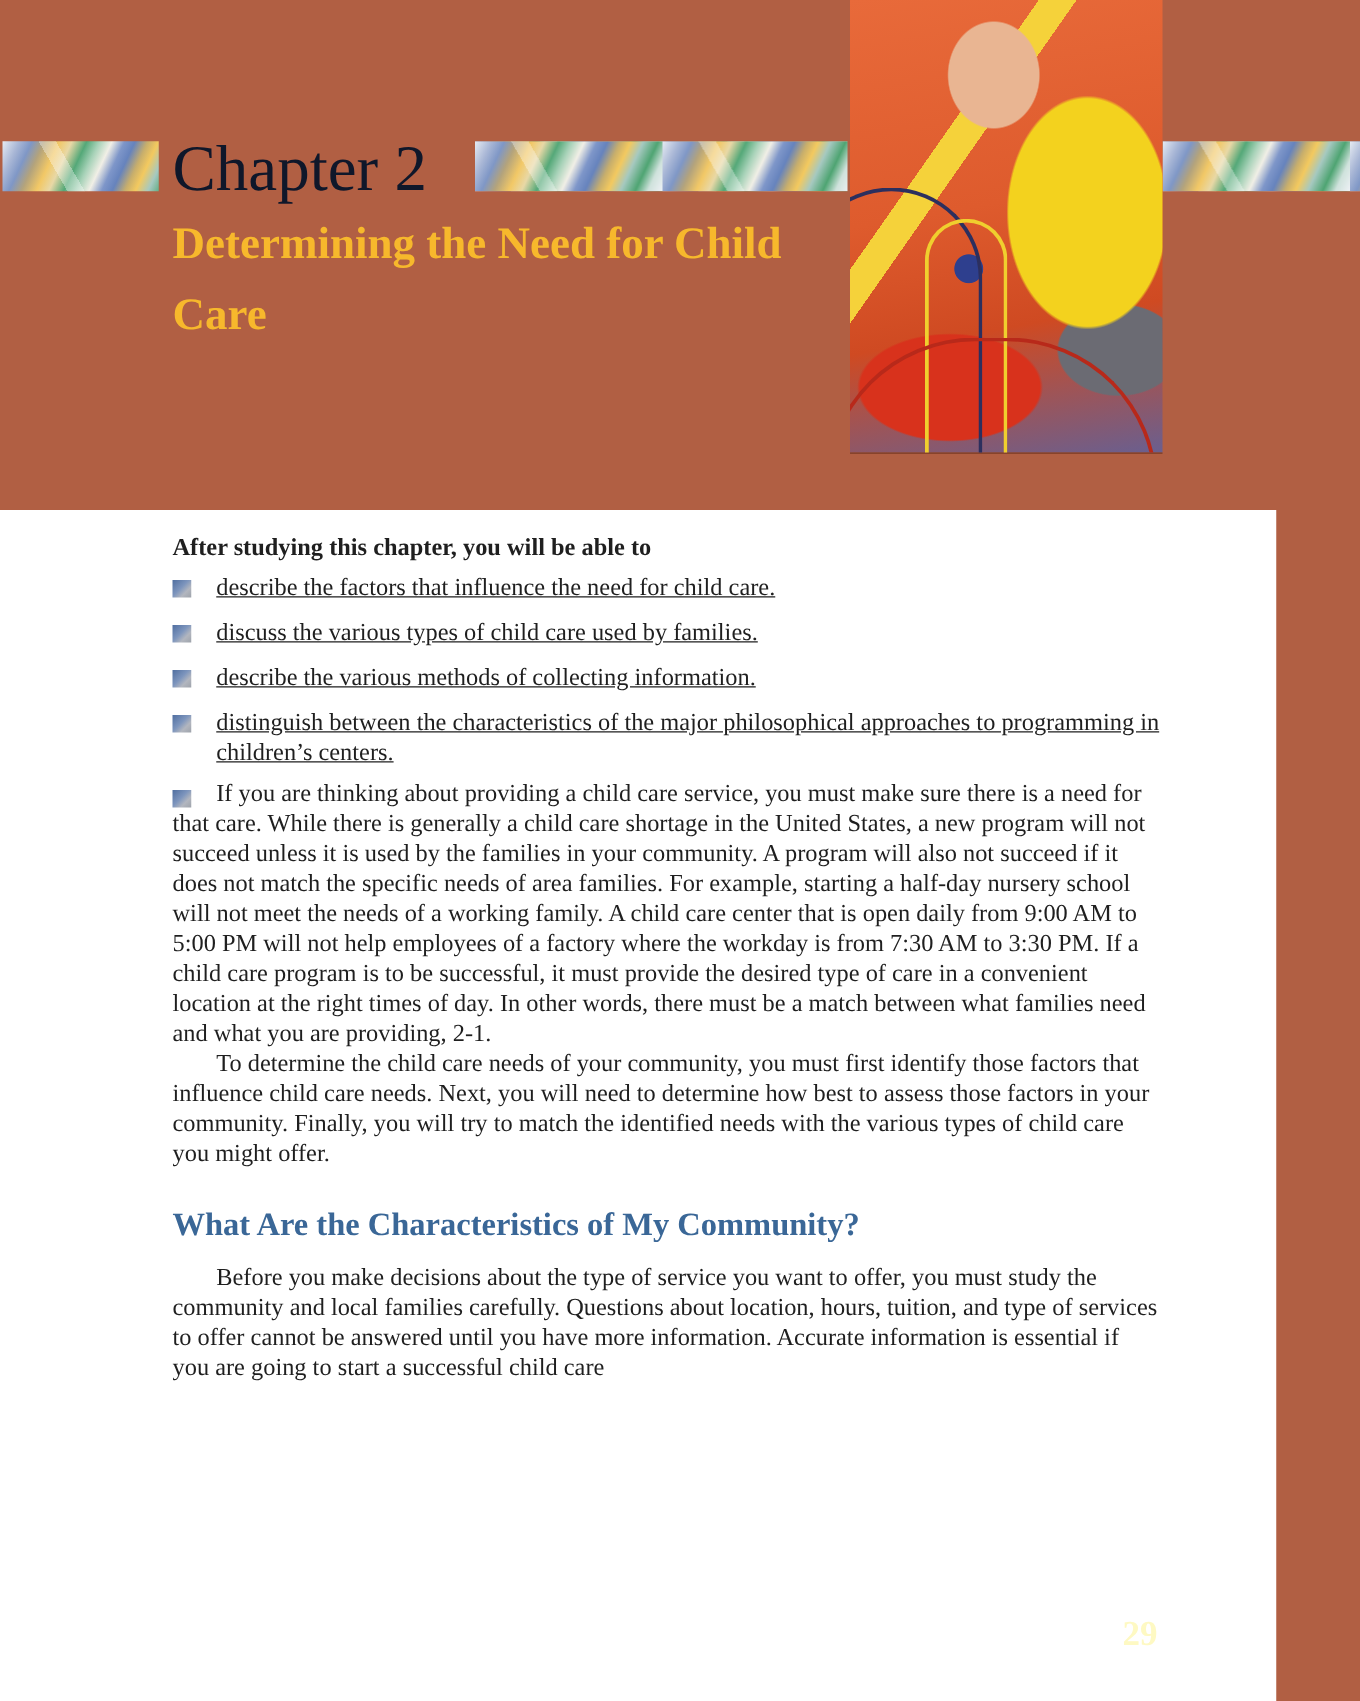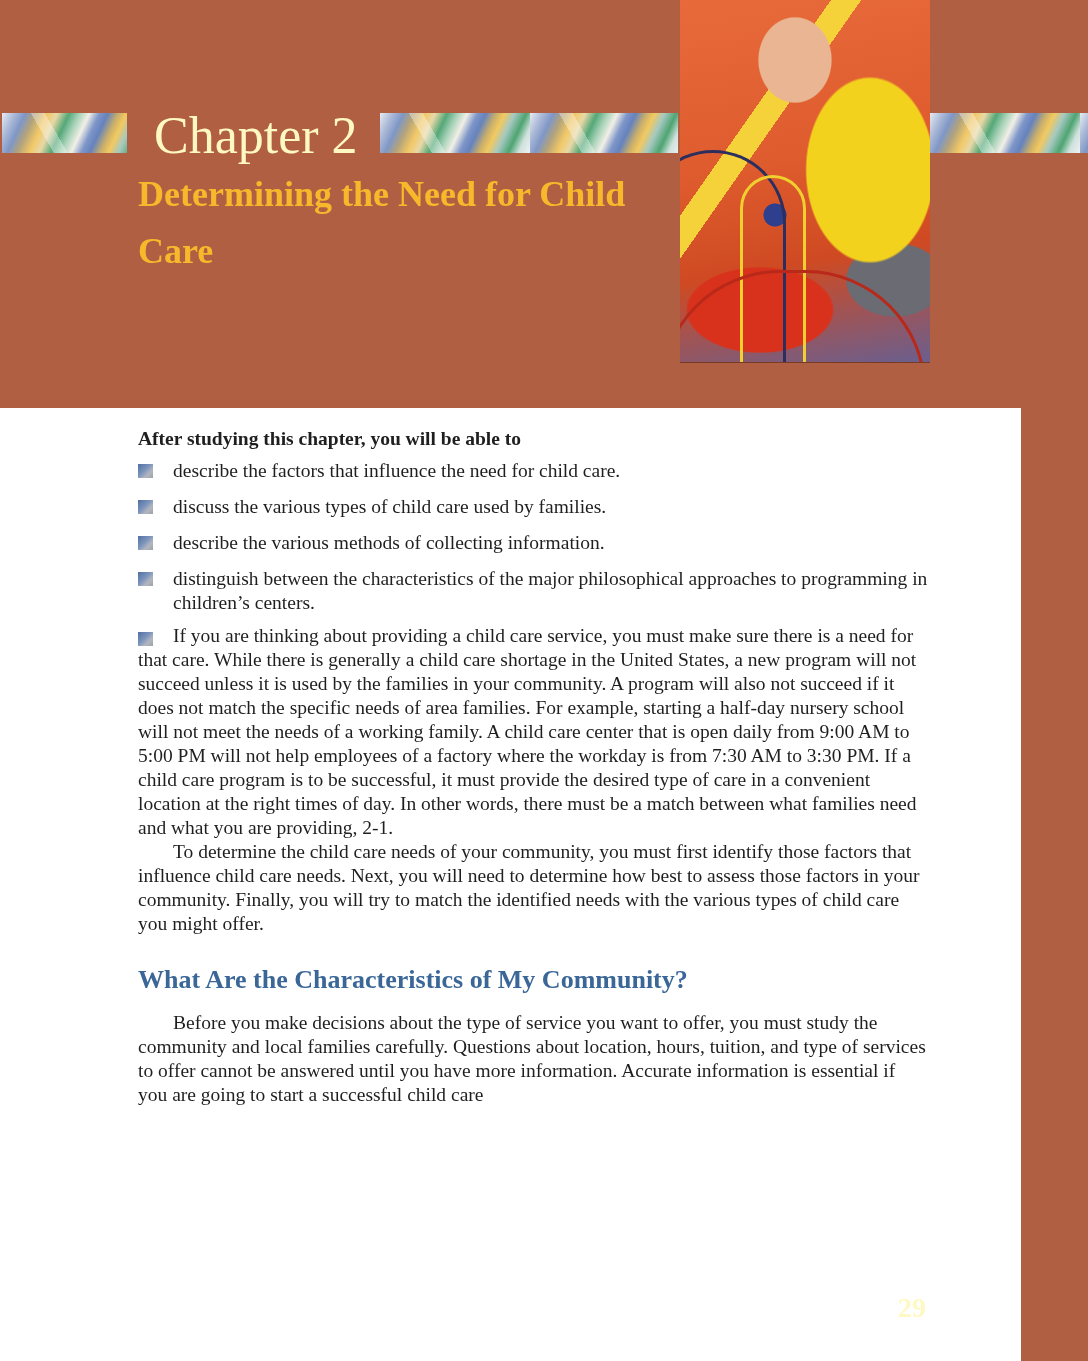--- a/index.html
+++ b/index.html
@@ -34,40 +34,40 @@
       radial-gradient(ellipse 120px 70px at 80px 310px, #d8321c 0 60%, rgba(0,0,0,0) 62%),
       linear-gradient(170deg, #e86a3a 0%, #de5b2d 45%, #cf4a22 70%, #6a5f8f 100%);
     border-bottom: 1px solid #7a3b25;
   }
   .photo .wire {
     position: absolute; border: 3px solid #f0cf2e; border-bottom: none;
     border-radius: 120px 120px 0 0;
   }
 
   .chapter-label {
-    position: absolute; left: 154px; top: 106px;
-    font-size: 52px; color: #fef9c3; line-height: 60px; white-space: nowrap;
+    position: absolute; left: 138px; top: 106px;
+    font-size: 52px; color: #0f172a; line-height: 60px; white-space: nowrap;
   }
   .chapter-title {
     position: absolute; left: 138px; top: 166px;
     font-size: 36px; font-weight: bold; color: #f7b82c; line-height: 57px;
     width: 540px;
   }
 
   .body-panel {
     position: absolute; left: 0; top: 408px; width: 1021px; height: 953px;
     background: #ffffff;
   }
   .content {
     position: absolute; left: 138px; top: 427px; width: 790px;
     font-size: 19.5px; color: #1f1f1f; line-height: 24px;
   }
   .intro { margin: 0 0 8px 0; font-weight: bold; }
   ul.objectives { list-style: none; margin: 0; padding: 0; }
-  ul.objectives li { position: relative; padding-left: 35px; margin-bottom: 12px; }
+  ul.objectives li { position: relative; padding-left: 35px; margin-bottom: 12px; text-decoration: underline; }
   ul.objectives li .bullet {
     position: absolute; left: 0; top: 5px; width: 15px; height: 14px;
     background: linear-gradient(135deg, #4f6ea0 0%, #7d95bd 45%, #b2b6bf 70%, #9ea3ab 100%);
   }
   p.body { margin: 0; text-indent: 35px; }
   p.body.first { margin-top: -3px; }
   h2.section {
     font-size: 26px; font-weight: bold; color: #3a6797; margin: 29px 0 16px 0; line-height: 30px;
   }
   .page-number {

